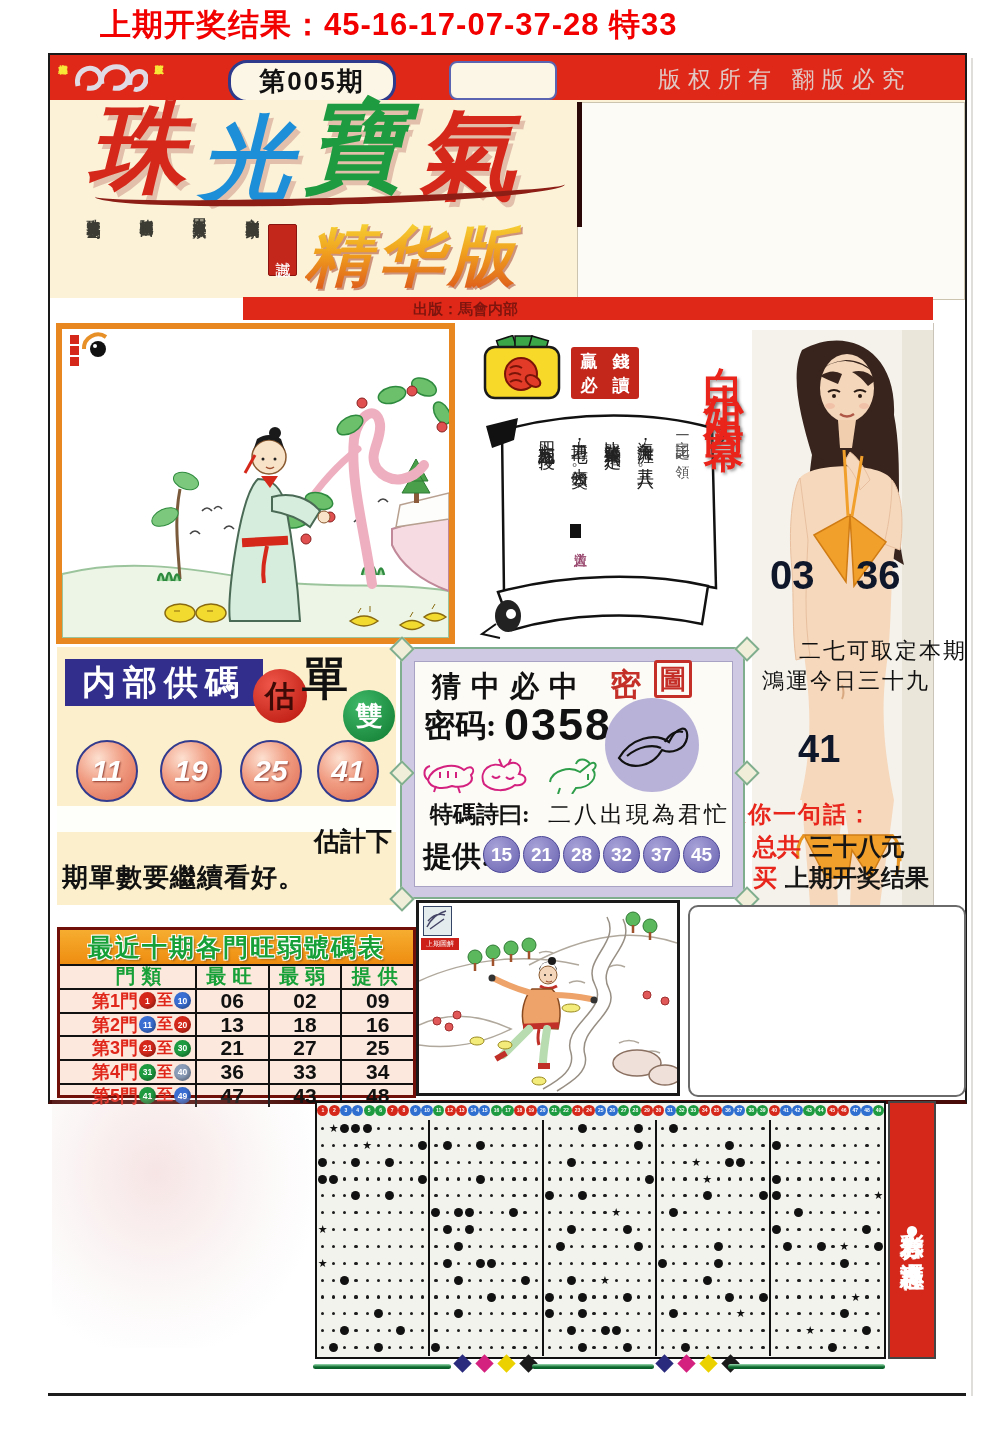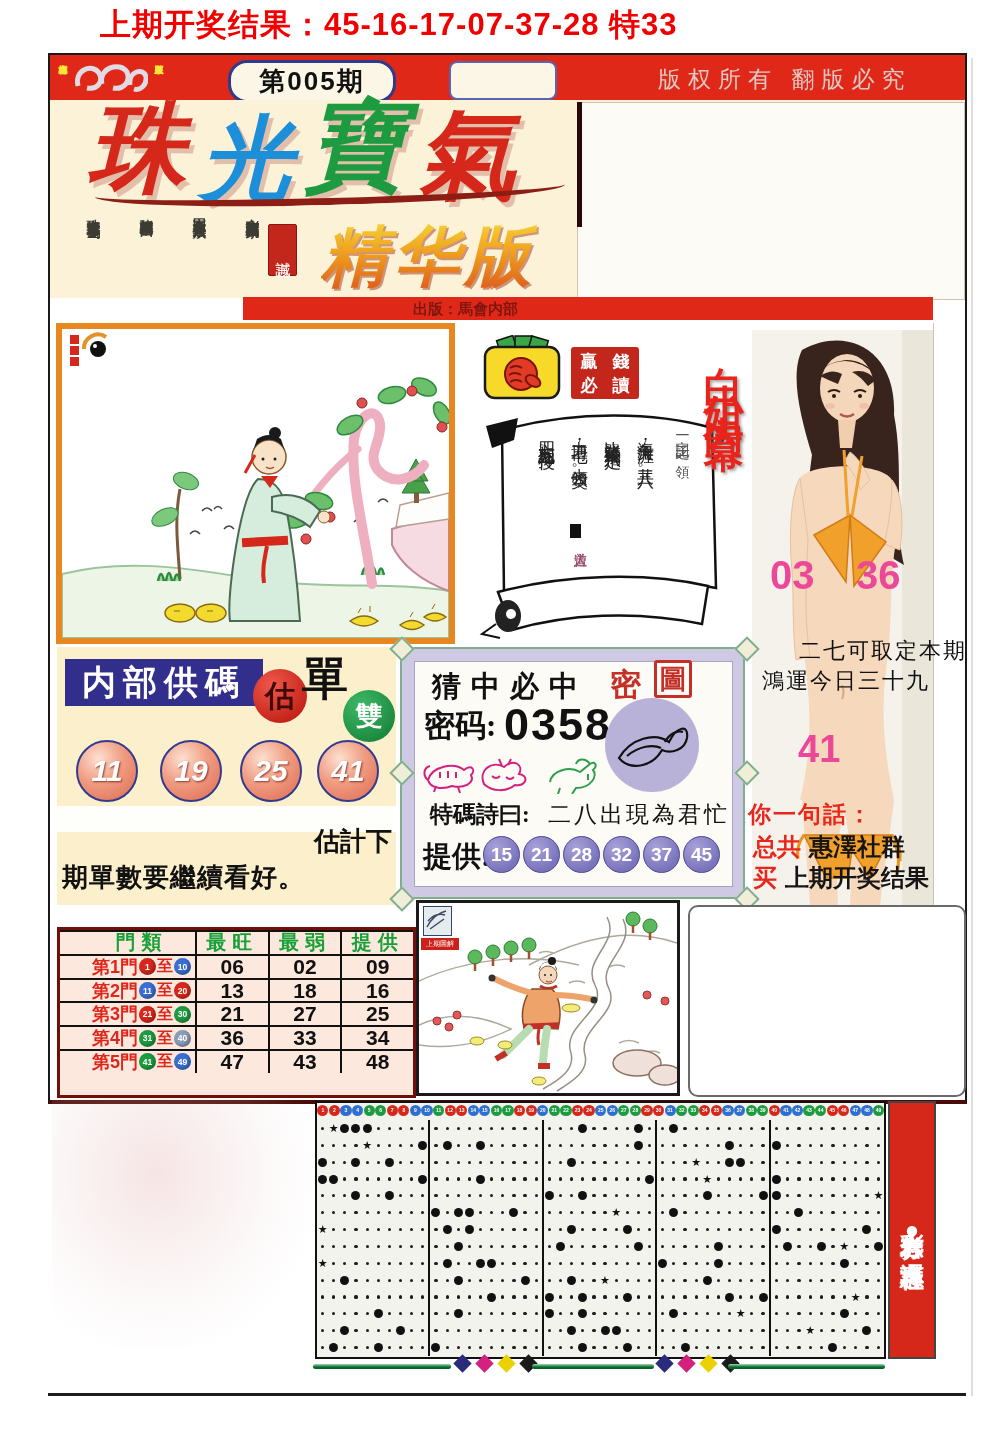--- a/index.html
+++ b/index.html
@@ -33,42 +33,42 @@
   #titleChars .t-char:nth-child(2){transform:translateY(8px);font-size:92px;}
   #titleChars .t-char:nth-child(3){transform:translateY(-2px);}
   #titleChars .t-char:nth-child(4){transform:translateY(6px);}
   .swoosh{left:95px;top:176px;width:470px;height:22px;border-bottom:7px solid #8c1e16;border-radius:50%;transform:rotate(-1.5deg);}
   .pcol{position:absolute;writing-mode:vertical-rl;text-orientation:upright;font-family:"Liberation Serif","DejaVu Serif",serif;
         font-size:13.5px;font-weight:600;color:#3c3c34;letter-spacing:1px;height:100px;top:208px;}
   .seal-cy{left:268px;top:224px;width:27px;height:50px;background:#c3261b;border:1px solid #8a1410;border-radius:2px;
         color:#fff;font-size:15px;display:flex;align-items:center;justify-content:center;}
   .edition{left:305px;top:212px;font-size:66px;font-weight:bold;font-style:italic;font-family:"Liberation Serif","DejaVu Serif",serif;
         background:linear-gradient(180deg,#f8e23a 0%,#f0a01e 45%,#d8481a 100%);-webkit-background-clip:text;background-clip:text;
-        color:transparent;filter:drop-shadow(2px 2px 0 rgba(150,30,10,.45));letter-spacing:6px;margin-left:16px;}
+        color:transparent;filter:drop-shadow(2px 2px 0 rgba(150,30,10,.45));letter-spacing:6px;}
   .pubstrip{left:243px;top:297px;width:690px;height:23px;background:#e02818;}
   .pubstrip span{display:inline-block;margin-left:170px;font-size:15px;font-weight:bold;color:#7e150e;line-height:23px;}
 
   
   .cartoon1{left:56px;top:323px;width:387px;height:309px;border:6px solid #e8871f;background:#fff;}
   .money{left:482px;top:335px;}
   .seal-win{left:571px;top:347px;width:68px;height:52px;background:#c3261b;border-radius:3px;display:grid;
         grid-template-columns:1fr 1fr;align-items:center;justify-items:center;padding:2px;box-sizing:border-box;}
   .seal-win span{color:#fff;font-size:17px;font-weight:bold;font-family:"Liberation Serif",serif;line-height:1;}
   .scrollbox{left:456px;top:396px;width:290px;height:254px;}
   #scrollText{left:530px;top:428px;height:190px;writing-mode:vertical-rl;text-orientation:upright;
         font-family:"Liberation Serif","DejaVu Serif",serif;font-size:17px;color:#222;}
   #scrollText .sline{line-height:33px;letter-spacing:2px;}
   #scrollText .sline:first-child{font-size:14px;color:#555;margin-left:4px;}
   .sig-seal{left:570px;top:524px;width:11px;height:14px;background:#111;}
   .signature{left:572px;top:542px;height:62px;font-size:14px;color:#9a4a70;}
   .madam-title{left:696px;top:336px;height:300px;font-size:40px;font-weight:bold;color:#ea241a;letter-spacing:16px;
         font-family:"Liberation Serif","DejaVu Serif",serif;text-shadow:2px 2px 3px rgba(80,80,80,.5);}
   .photo{left:752px;top:330px;width:182px;height:575px;}
   .divider{left:933px;top:323px;width:1px;height:582px;background:#c9c3b8;}
-  .bignum{font-weight:600;color:#ec4899;}
+  .bignum{font-weight:600;color:#0f172a;}
   .hint{font-family:"Liberation Serif","DejaVu Serif",serif;font-size:22px;font-weight:500;color:#111;letter-spacing:2px;white-space:nowrap;}
   .gift-label{left:723px;top:799px;font-size:23px;font-weight:bold;color:#e8261c;letter-spacing:2px;}
   .gift-line{white-space:nowrap;font-size:24px;font-weight:bold;}
   .gift-line .r{color:#e8261c;margin-right:8px;}
   .gift-line .k{color:#151515;}
 
   
   .supply{left:57px;top:647px;width:339px;height:258px;background:#fcf0cc;}
   .supply-white{left:57px;top:806px;width:339px;height:26px;background:#fefefa;}
   .sup-banner{left:65px;top:659px;width:198px;height:47px;background:#312e8c;color:#fff;font-size:34px;font-weight:bold;
@@ -341,21 +341,21 @@
   </svg>
 </div>
 <div class="abs divider"></div>
 <div class="abs bignum" style="left:770px;top:553px;font-size:40px;">03</div>
 <div class="abs bignum" style="left:856px;top:553px;font-size:40px;">36</div>
 <div class="abs hint" style="left:766px;top:636px;margin-left:33px;">二七可取定本期</div>
 <div class="abs hint" style="left:762px;top:666px;">鴻運今日三十九</div>
 <div class="abs bignum" style="left:798px;top:728px;font-size:38px;">41</div>
 <div class="abs gift-label">送你一句話：</div>
 <div class="abs gift-line" style="left:753px;top:831px;">
-  <span class="r">总共</span><span class="k">惠澤社群</span>
+  <span class="r">总共</span><span class="k">三十八元</span>
 </div>
 <div class="abs gift-line" style="left:753px;top:862px;">
   <span class="r">买</span><span class="k">上期开奖结果</span>
 </div>
 
 <div class="abs supply"></div>
 <div class="abs supply-white"></div>
 <div class="abs sup-banner">内部供碼</div>
 <div class="abs gu">估</div>
 <div class="abs dan">單</div>
@@ -413,20 +413,21 @@
 <div class="abs" id="gnums">
     <div class="gnum">15</div>
     <div class="gnum">21</div>
     <div class="gnum">28</div>
     <div class="gnum">32</div>
     <div class="gnum">37</div>
     <div class="gnum">45</div>
   </div>
 
 <div class="abs dtable">
+  <div class="dt-title">最近十期各門旺弱號碼表</div>
   <div id="ttable">
       <div class="trow thead">
         <div class="tc1">門類</div>
         <div class="tcv">最旺</div>
         <div class="tcv">最弱</div>
         <div class="tcv">提供</div>
       </div>
       <div class="trow">
         <div class="tc1">
           <span class="door">第1門</span>

